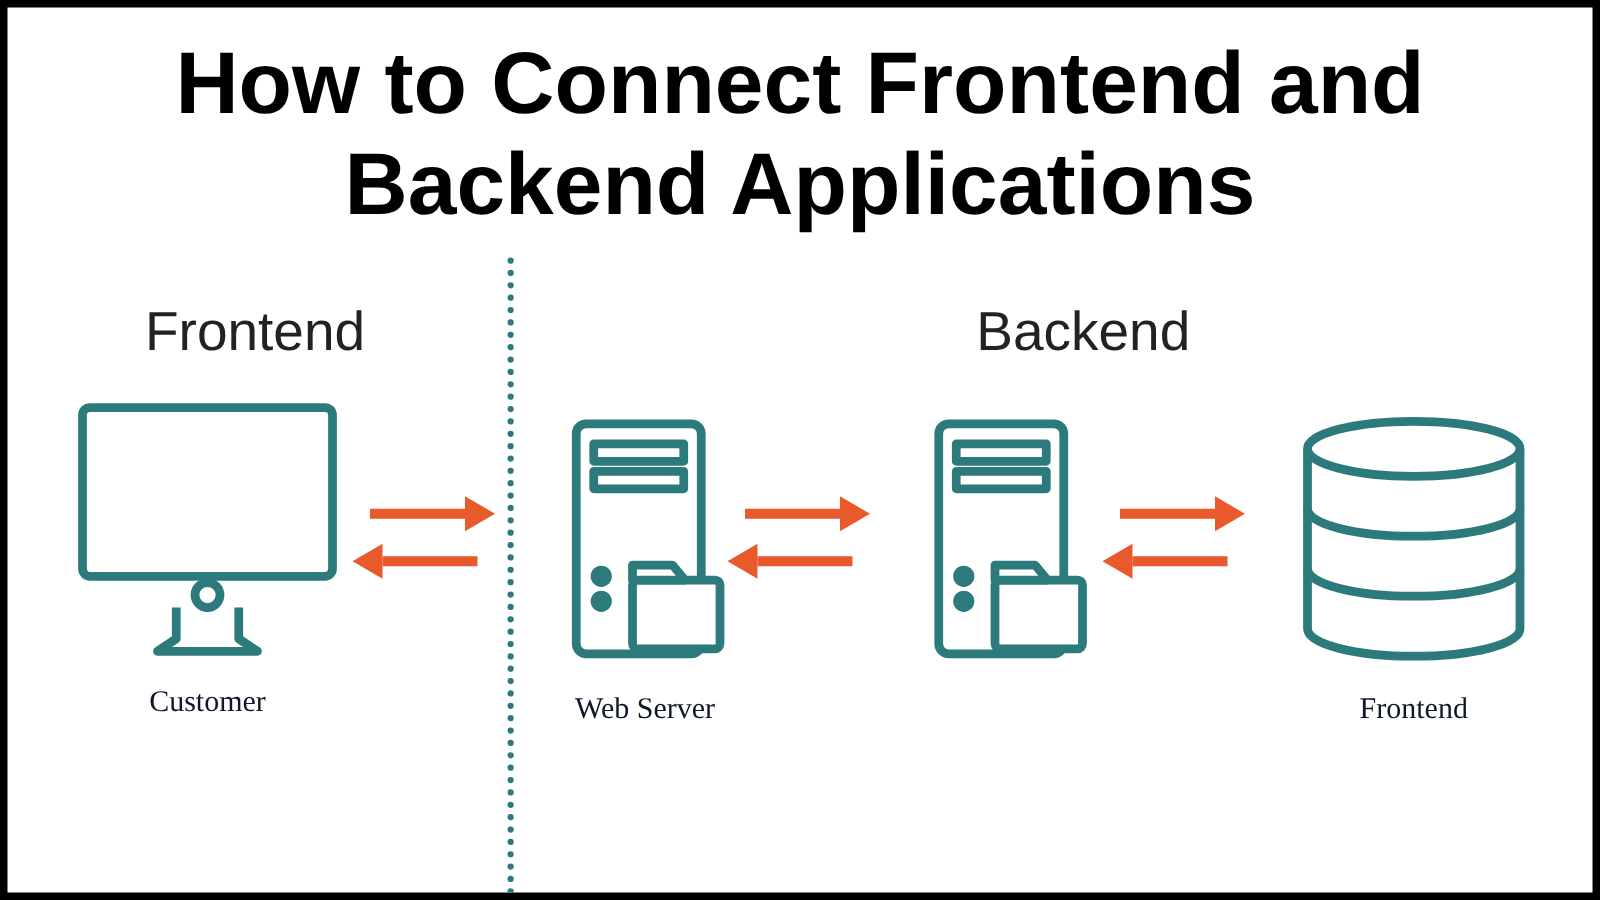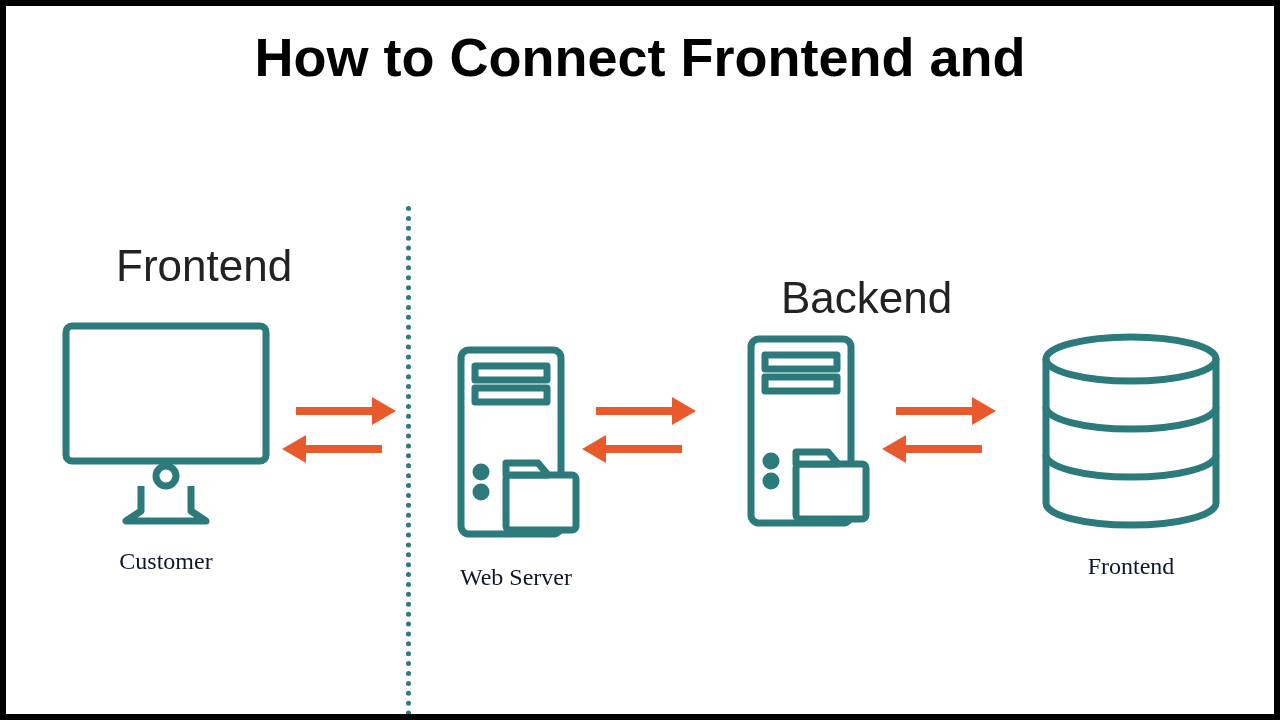--- a/index.html
+++ b/index.html
@@ -1,56 +1,57 @@
 <!DOCTYPE html>
 <html><head>
 <meta charset="utf-8">
 <style>
   html,body{margin:0;padding:0;width:1280px;height:720px;background:#fff;font-family:Georgia,serif;}
   .frame{box-sizing:border-box;width:1280px;height:720px;border:6px solid #000;position:relative;overflow:hidden;}
-  .title{position:absolute;top:20px;left:0;right:0;text-align:center;font-family:Arial,Helvetica,sans-serif;font-weight:900;color:#000;font-size:54px;line-height:1.15;}
+  .title{position:absolute;top:20px;left:0;right:0;text-align:center;font-family:Arial,Helvetica,sans-serif;font-weight:900;color:#000;font-size:70px;line-height:1.15;}
   .section-label{position:absolute;font-family:Arial,Helvetica,sans-serif;font-size:44px;color:#222;font-weight:400;}
   .frontend-label{top:235px;left:110px;}
-  .backend-label{top:235px;left:775px;margin-top:32px;}
+  .backend-label{top:235px;left:775px;}
   .divider{position:absolute;top:200px;left:400px;height:520px;border-left:5px dotted #2c7a7b;}
   .node{position:absolute;text-align:center;color:#000;}
   .node-label{font-family:Georgia,serif;font-size:24px;margin-top:18px;color:#0f172a;}
   .arrows{position:absolute;width:120px;height:80px;}
   .arrow-right{position:absolute;top:6px;left:0;width:100px;height:0;}
   .arrow-left{position:absolute;top:44px;left:10px;width:100px;height:0;}
   .shaft{position:absolute;height:8px;background:#e85a2c;width:76px;}
   .head-r{position:absolute;width:0;height:0;border-top:14px solid transparent;border-bottom:14px solid transparent;border-left:24px solid #e85a2c;top:-10px;left:76px;}
   .head-l{position:absolute;width:0;height:0;border-top:14px solid transparent;border-bottom:14px solid transparent;border-right:24px solid #e85a2c;top:-10px;left:-24px;}
 </style>
 </head>
 <body>
 
 <div class="frame">
 
   <div class="title">
     <span>How to Connect Frontend and</span><br>
+    <span>Backend Applications</span>
   </div>
 
   <div class="section-label frontend-label">Frontend</div>
   <div class="section-label backend-label">Backend</div>
 
   <div class="divider"></div>
 
   <div class="node" style="top:310px;left:50px;width:220px;">
     <svg width="220" height="210" viewBox="0 0 220 210">
       <g fill="none" stroke="#2c7a7b" stroke-width="7" stroke-linejoin="round">
         <rect x="10" y="10" width="200" height="135" rx="6"></rect>
         <circle cx="110" cy="160" r="10"></circle>
         <path d="M85 170 L85 195 L70 205 L150 205 L135 195 L135 170"></path>
       </g>
     </svg>
     <div class="node-label">Customer</div>
   </div>
 
-  <div class="node" style="top:336px;left:420px;width:180px;">
+  <div class="node" style="top:325px;left:420px;width:180px;">
     <svg width="150" height="200" viewBox="0 0 150 200">
       <g fill="none" stroke="#2c7a7b" stroke-width="7" stroke-linejoin="round">
         <rect x="20" y="8" width="100" height="184" rx="8"></rect>
         <rect x="34" y="24" width="72" height="14"></rect>
         <rect x="34" y="46" width="72" height="14"></rect>
         <circle cx="40" cy="130" r="5" fill="#2c7a7b"></circle>
         <circle cx="40" cy="150" r="5" fill="#2c7a7b"></circle>
         <g transform="translate(55,115)">
           <rect x="10" y="18" width="70" height="55" rx="4" fill="#fff"></rect>
           <path d="M10 18 L10 6 L42 6 L52 18 Z" fill="#fff"></path>

